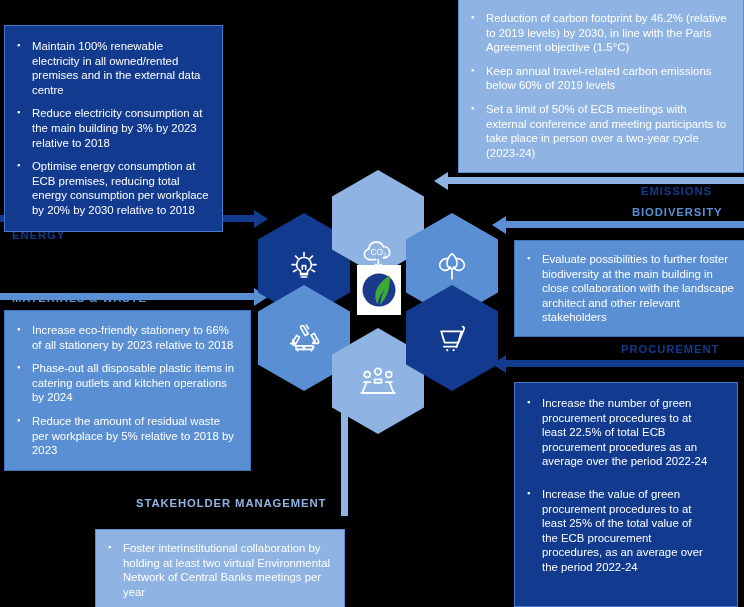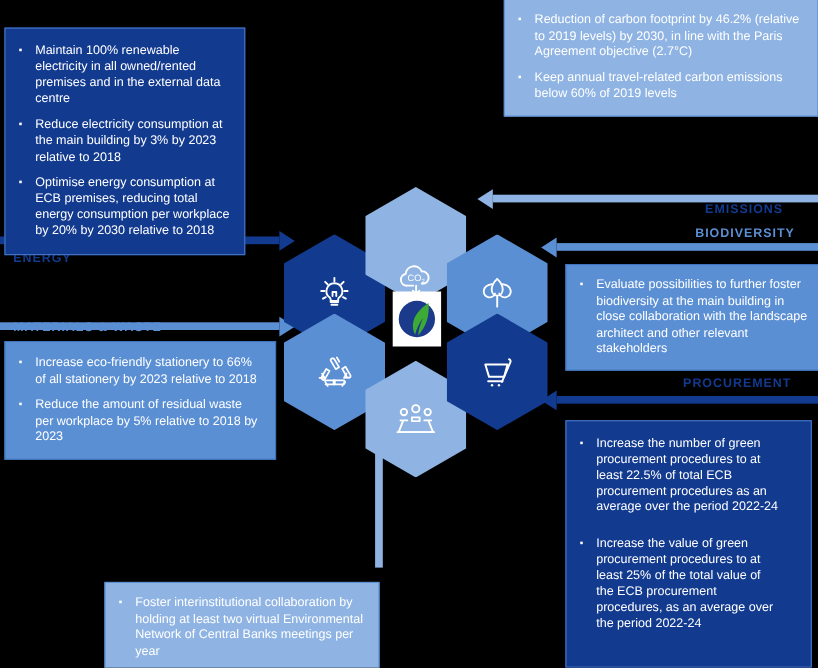--- a/index.html
+++ b/index.html
@@ -98,20 +98,21 @@
   <div class="arrow up" id="arrow-stake">
     <div class="shaft" style="background:#8fb4e3;"></div>
     <div class="head" style="border-bottom:13px solid #8fb4e3;"></div>
   </div>
 
   <div class="cat" id="lbl-energy">ENERGY</div>
   <div class="cat" id="lbl-materials">MATERIALS &amp; WASTE</div>
   <div class="cat" id="lbl-emissions">EMISSIONS</div>
   <div class="cat" id="lbl-biodiv">BIODIVERSITY</div>
   <div class="cat" id="lbl-procure">PROCUREMENT</div>
+  <div class="cat" id="lbl-stake">STAKEHOLDER MANAGEMENT</div>
 
   <div class="hex" id="hex-energy">
     <span>
       <svg width="44" height="44" viewBox="0 0 44 44" fill="none" stroke="#fff" stroke-width="1.7" stroke-linecap="round">
         <path d="M22 13.5a7.2 7.2 0 0 0-4.3 13c.6.5.9 1.1.9 1.8v1.2h6.8v-1.2c0-.7.3-1.3.9-1.8A7.2 7.2 0 0 0 22 13.5z"></path>
         <path d="M18.6 30.6h6.8M19.3 33h5.4"></path>
         <path d="M22 8.6v3.2M13.6 12.2l2.2 2.2M30.4 12.2l-2.2 2.2M10 20.6h3.1M30.9 20.6H34M11.6 27.5l2.6-1.4M32.4 27.5l-2.6-1.4"></path>
         <path d="M20.3 21.5v3.6M23.7 21.5v3.6M20.3 21.5h3.4"></path>
       </svg>
     </span>
@@ -194,28 +195,30 @@
   <div class="box dark" id="box-energy">
     <ul>
       <li>Maintain 100% renewable electricity in all owned/rented premises and in the external data centre</li>
       <li>Reduce electricity consumption at the main building by 3% by 2023 relative to 2018</li>
       <li>Optimise energy consumption at ECB premises, reducing total energy consumption per workplace by 20% by 2030 relative to 2018</li>
     </ul>
   </div>
 
   <div class="box light" id="box-emissions">
     <ul>
-      <li>Reduction of carbon footprint by 46.2% (relative to 2019 levels) by 2030, in line with the Paris Agreement objective (2.7°C)</li>
+      <li>Reduction of carbon footprint by 46.2% (relative to 2019 levels) by 2030, in line with the Paris Agreement objective (1.5°C)</li>
       <li>Keep annual travel-related carbon emissions below 60% of 2019 levels</li>
+      <li>Set a limit of 50% of ECB meetings with external conference and meeting participants to take place in person over a two-year cycle (2023-24)</li>
     </ul>
   </div>
 
   <div class="box mid" id="box-materials">
     <ul>
       <li>Increase eco-friendly stationery to 66% of all stationery by 2023 relative to 2018</li>
+      <li>Phase-out all disposable plastic items in catering outlets and kitchen operations by 2024</li>
       <li>Reduce the amount of residual waste per workplace by 5% relative to 2018 by 2023</li>
     </ul>
   </div>
 
   <div class="box mid" id="box-biodiversity">
     <ul>
       <li>Evaluate possibilities to further foster biodiversity at the main building in close collaboration with the landscape architect and other relevant stakeholders</li>
     </ul>
   </div>
 

